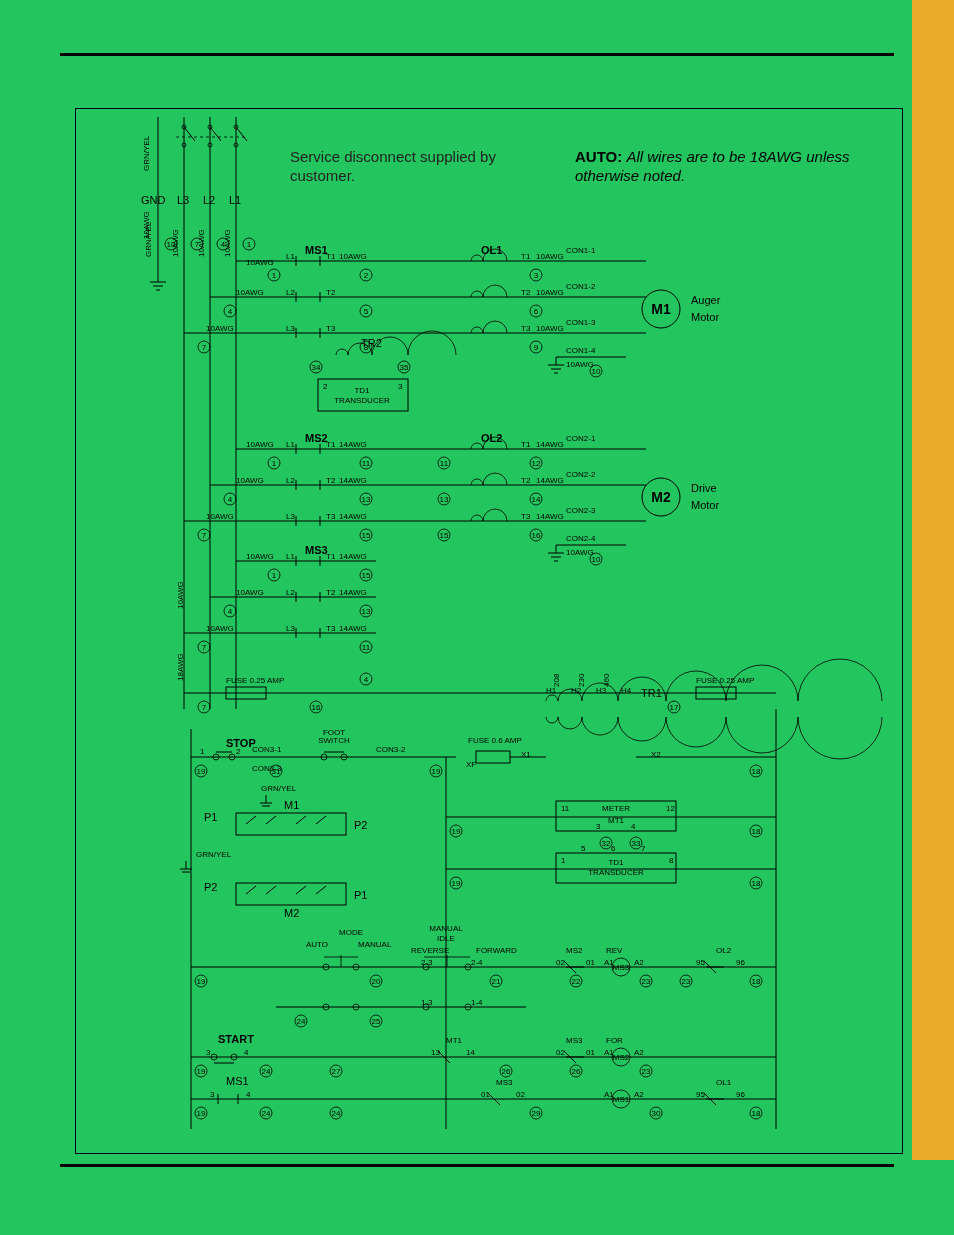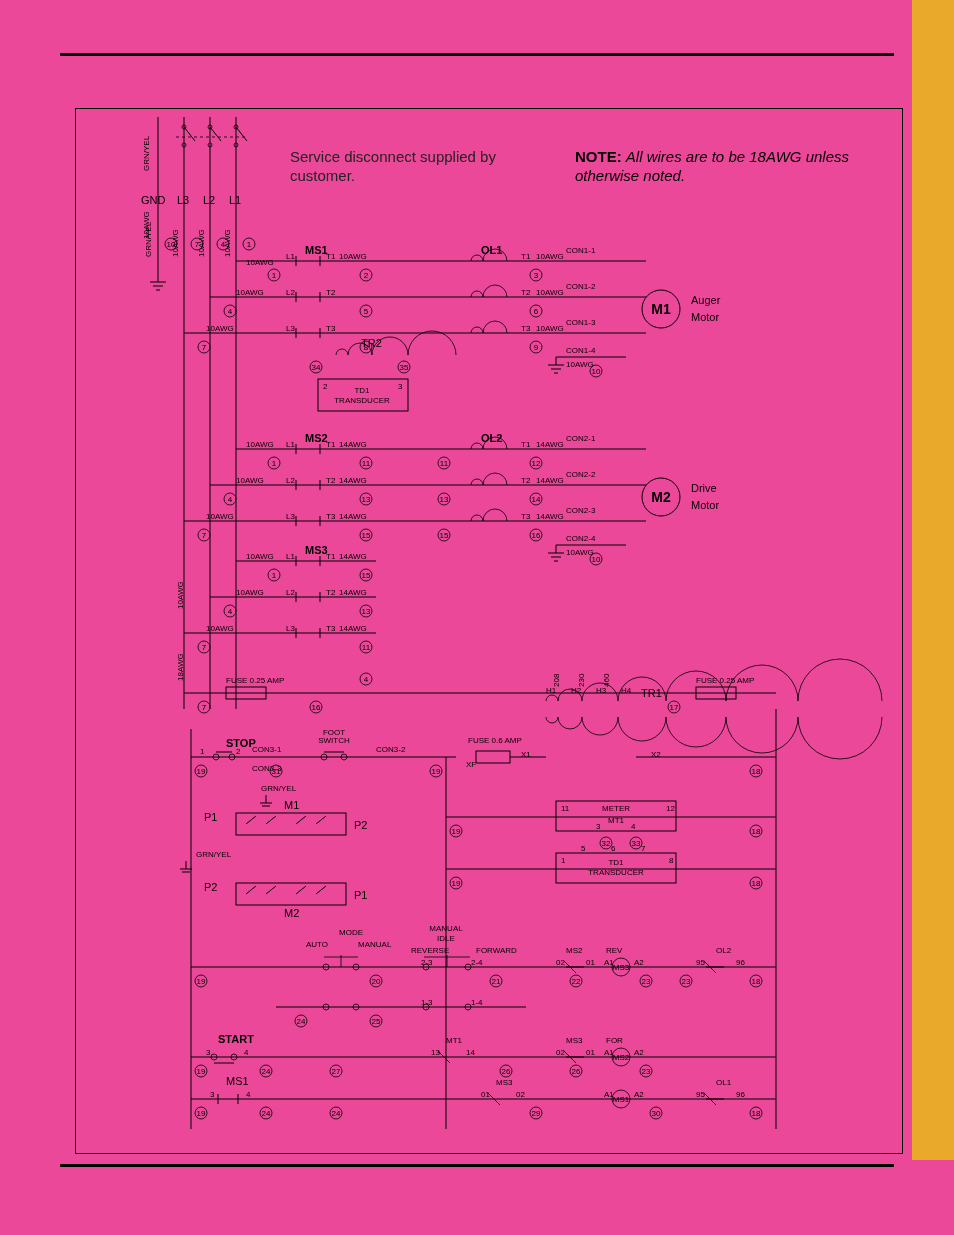--- a/index.html
+++ b/index.html
@@ -1,16 +1,16 @@
 <!DOCTYPE html>
 <html><head>
 <meta charset="utf-8">
 <style>
   html,body{margin:0;padding:0;background:#fff;font-family:Arial,Helvetica,sans-serif;color:#000}
-  .page{width:954px;height:1235px;position:relative;background:#ec4899}
+  .page{width:954px;height:1235px;position:relative;background:#22c55e}
   .sidebar{position:absolute;right:0;top:0;width:42px;height:1160px;background:#e9a92b}
   .header-text{position:absolute;font-size:15px;color:#222}
   .note-text{position:absolute;font-size:15px}
   .note-text b{font-weight:bold;font-style:normal}
   .note-text i{}
   .rule{position:absolute;left:60px;right:60px;height:3px;background:#000}
   .diagram-box{position:absolute;left:76px;top:109px;width:826px;height:1044px;outline:1px solid #000}
   svg{position:absolute;left:0;top:0}
   text{font-family:Arial,Helvetica,sans-serif}
   .wire{stroke:#000;stroke-width:1;fill:none}
@@ -24,21 +24,21 @@
 <body>
 
 <div class="page">
 
   <div class="rule" style="top:53px"></div>
   <div class="rule" style="top:1164px"></div>
   <div class="sidebar"></div>
 
   <div class="header-text" style="left:290px;top:148px;width:230px;line-height:1.25">Service disconnect supplied by customer.</div>
   <div class="note-text" style="left:575px;top:148px;width:300px;line-height:1.25">
-    <b>NOTE:</b>
+    <b>AUTO:</b>
     <i>All wires are to be 18AWG unless otherwise noted.</i>
   </div>
 
   <div class="diagram-box">
     <svg width="826" height="1044" viewBox="0 0 826 1044">
 
       <g>
 
         <line x1="82" y1="8" x2="82" y2="165" class="wire"></line>
         <line x1="108" y1="8" x2="108" y2="600" class="wire"></line>

